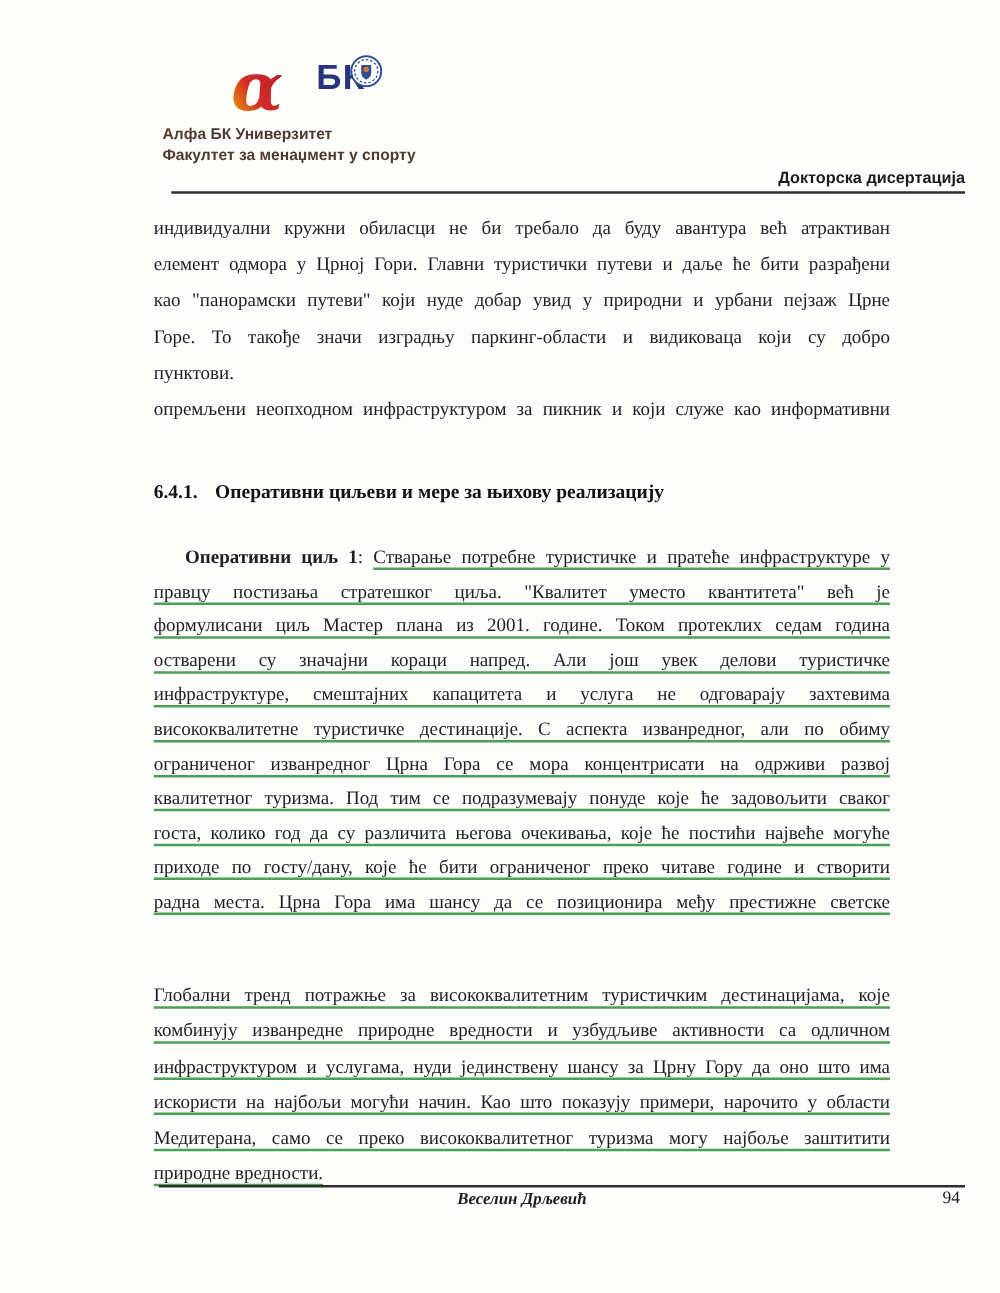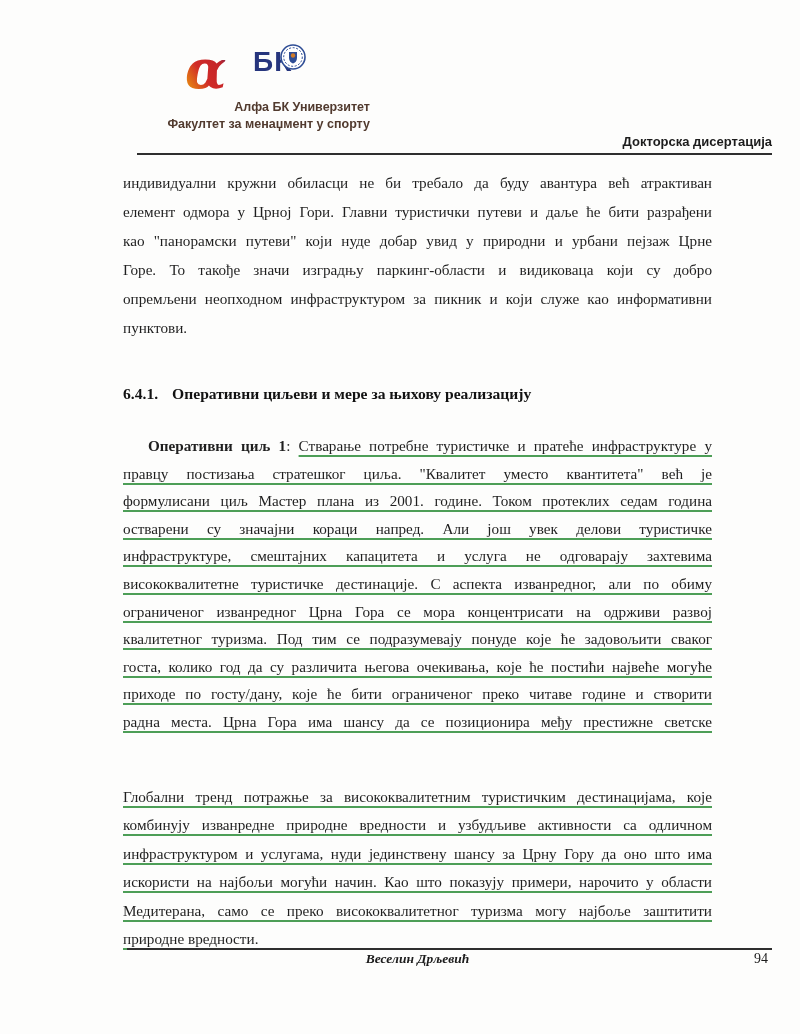--- a/index.html
+++ b/index.html
@@ -18,21 +18,21 @@
   .logo-alpha { position: absolute; left: 0; top: 0; }
   .logo-bk {
     position: absolute; left: 68px; top: 4px;
     font-family: "Liberation Sans", "DejaVu Sans", sans-serif;
     font-weight: bold; font-size: 28px; letter-spacing: 1px;
     color: var(--brand-navy, #26357d);
   }
   .logo-seal { position: absolute; left: 95px; top: 2px; }
   .uni-name {
     position: absolute; left: 130px; top: 99px; width: 240px;
-    text-align: right;
+    text-align: left;
     font-family: "Liberation Sans", "DejaVu Sans", sans-serif;
     font-weight: bold; font-size: 12.5px; line-height: 16.5px;
     color: var(--uni-brown, #513a2e);
   }
   .doc-type {
     position: absolute; left: 400px; top: 134px; width: 372px;
     text-align: right;
     font-family: "Liberation Sans", "DejaVu Sans", sans-serif;
     font-weight: bold; font-size: 13px; color: #1c1c1c;
   }
@@ -115,22 +115,22 @@
     <div class="doc-type">Докторска дисертација</div>
     <div class="header-rule"></div>
   </div>
 
   <div class="content p1" style="top:168px">
     <div>
         <div class="line">индивидуални кружни обиласци не би требало да буду авантура већ атрактиван</div>
         <div class="line">елемент одмора у Црној Гори. Главни туристички путеви и даље ће бити разрађени</div>
         <div class="line">као "панорамски путеви" који нуде добар увид у природни и урбани пејзаж Црне</div>
         <div class="line">Горе. То такође значи изградњу паркинг-области и видиковаца који су добро</div>
+        <div class="line last">пунктови.</div>
         <div class="line">опремљени неопходном инфраструктуром за пикник и који служе као информативни</div>
-        <div class="line last">пунктови.</div>
       </div>
   </div>
 
   <div class="heading">
     <span class="h-num">6.4.1.</span><span>Оперативни циљеви и мере за њихову реализацију</span>
   </div>
 
   <div class="content p2" style="top:432px">
     <div class="line"><span class="lead">Оперативни циљ 1</span><span>: </span><span class="u">Стварање потребне туристичке и пратеће инфраструктуре у</span></div>
     <div>

